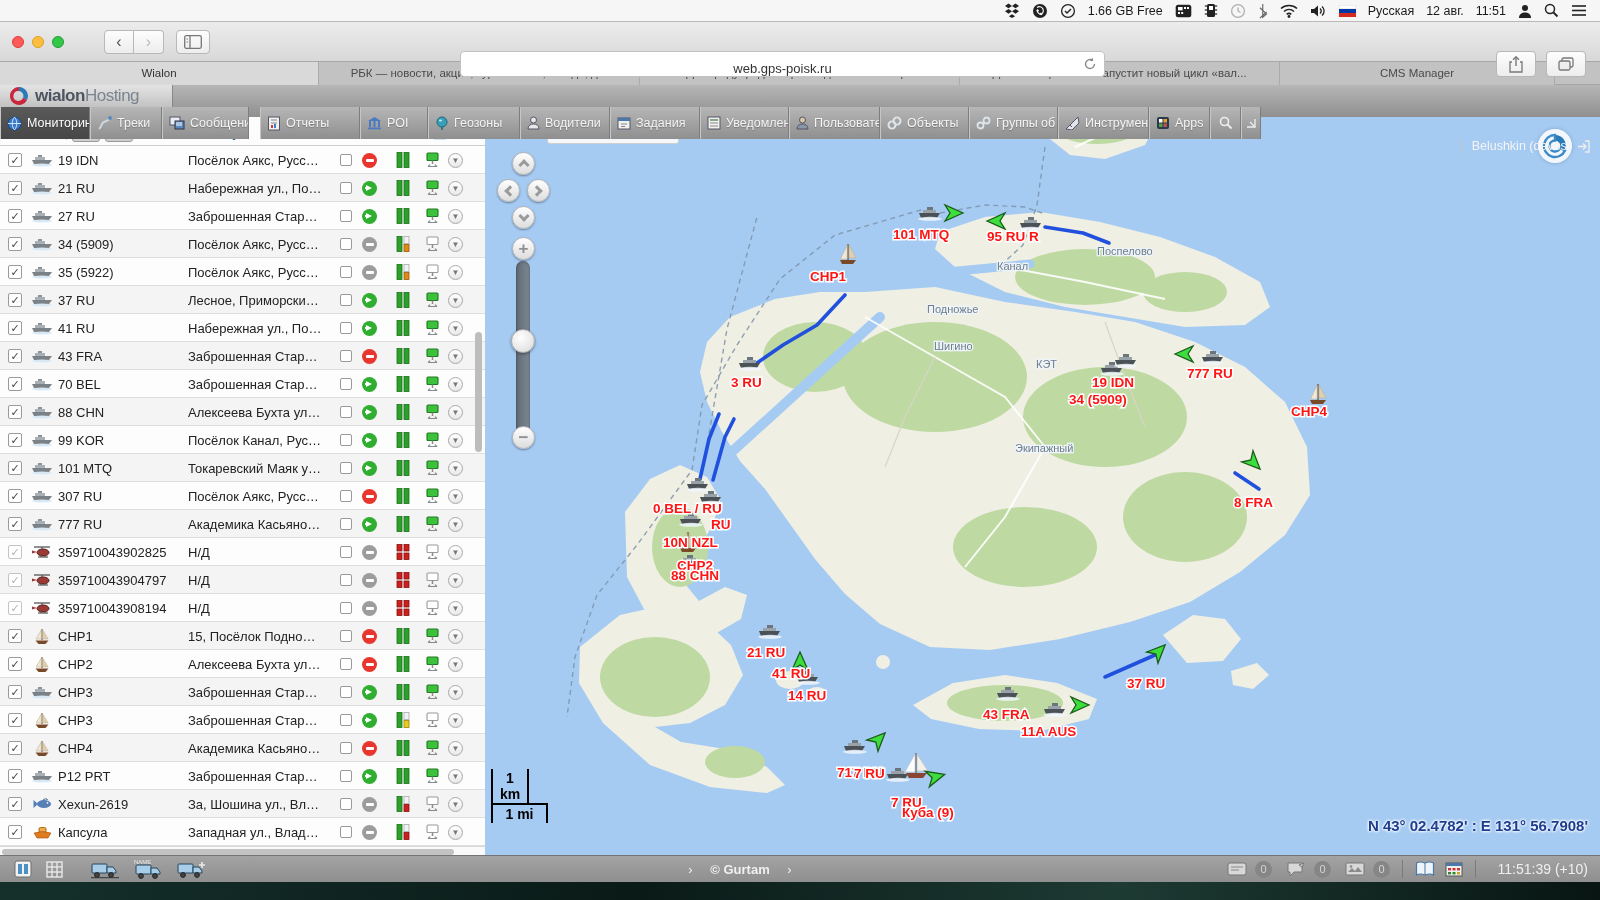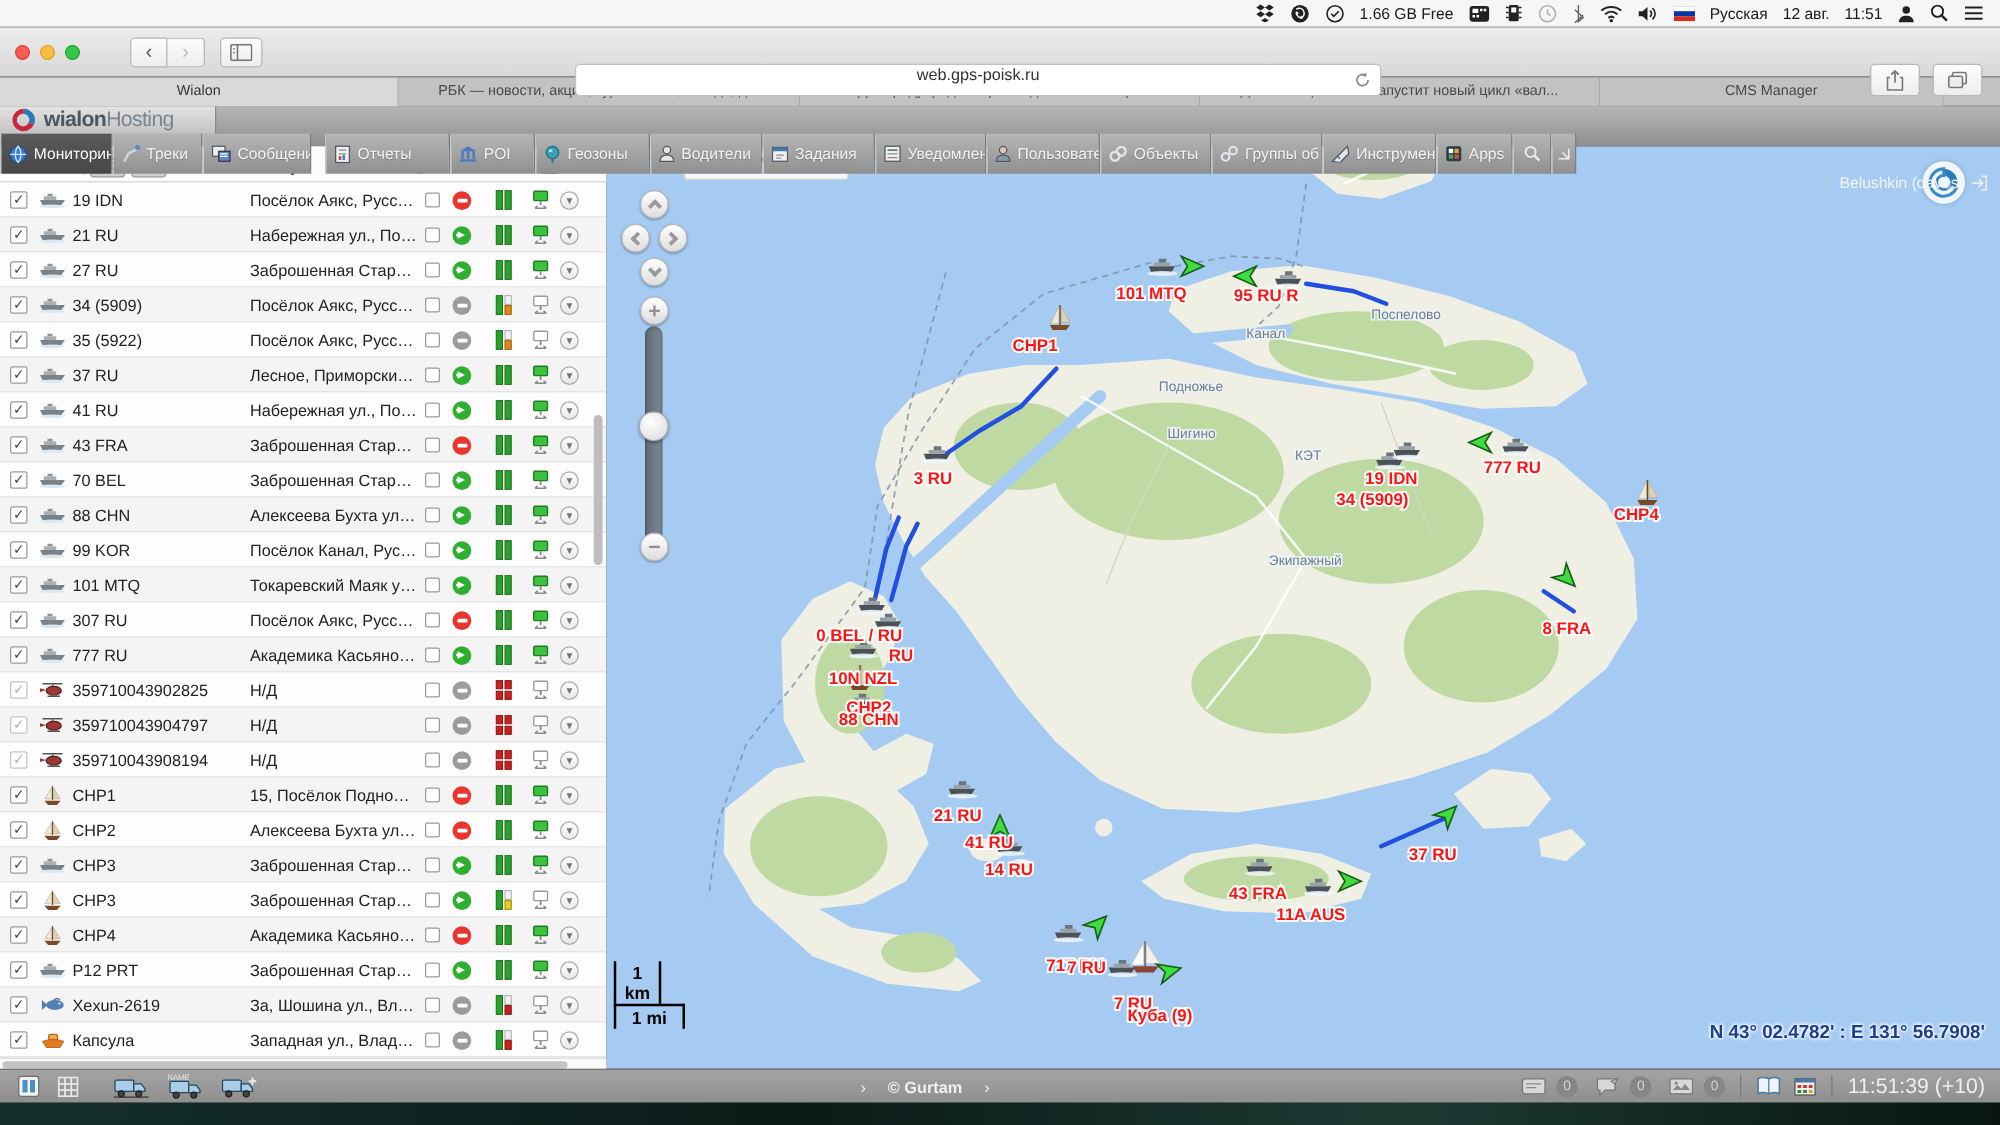--- a/index.html
+++ b/index.html
@@ -19,21 +19,21 @@
   #chrome { position:absolute; left:0; top:22px; width:1600px; height:40px; background:linear-gradient(#ececec,#d8d8d8); border-bottom:1px solid #a8a8a8; display:flex; align-items:center; z-index:55; }
   .traffic { display:flex; gap:8px; padding:0 10px 0 12px; }
   .tl { width:12px; height:12px; border-radius:50%; }
   .tl.r { background:#fc5b57; border:1px solid #dd3d36;}
   .tl.y { background:#fdbe3f; border:1px solid #dfa023;}
   .tl.g { background:#34c748; border:1px solid #1f9f32;}
   .nav-btn { width:30px; height:24px; background:linear-gradient(#fdfdfd,#ededed); border:1px solid #b8b8b8; display:flex; align-items:center; justify-content:center; font-size:16px; color:#555; }
   .nav-btn.back { border-radius:4px 0 0 4px; }
   .nav-btn.fwd { border-radius:0 4px 4px 0; border-left:none; color:#bbb; }
   .sb-btn { width:34px; height:24px; margin-left:12px; background:linear-gradient(#fdfdfd,#ededed); border:1px solid #b8b8b8; border-radius:4px; display:flex; align-items:center; justify-content:center; }
-  #urlfield { position:absolute; left:460px; top:29px; width:645px; height:26px; background:#fff; border:1px solid #c2c2c2; border-radius:4px; display:flex; align-items:flex-start; justify-content:center; font-size:13px; color:#333; }
+  #urlfield { position:absolute; left:460px; top:29px; width:645px; height:26px; background:#fff; border:1px solid #c2c2c2; border-radius:4px; display:flex; align-items:flex-end; justify-content:center; font-size:13px; color:#333; }
   #urlfield .reload { position:absolute; right:7px; top:5px; }
   .chrome-right { position:absolute; right:14px; top:29px; display:flex; gap:10px; }
   .cr-btn { width:40px; height:26px; background:linear-gradient(#fdfdfd,#ededed); border:1px solid #b8b8b8; border-radius:4px; display:flex; align-items:center; justify-content:center; }
 
   
   #tabbar { position:absolute; left:0; top:62px; width:1600px; height:23px; background:#c9c9c9; display:flex; z-index:50; border-bottom:1px solid #a5a5a5; }
   .tab { height:23px; line-height:22px; font-size:11.5px; color:#4a4a4a; text-align:center; border-right:1px solid #ababab; background:#c2c2c2; overflow:hidden; white-space:nowrap; padding:0 10px; }
   .tab.active { background:#d9d9d9; color:#333; }
   .tab-new { width:45px; font-size:15px; color:#666; background:#c2c2c2; text-align:center; line-height:22px; }
 
@@ -55,21 +55,21 @@
   .pt-sep { width:1px; height:18px; background:#c9c9c9; margin-left:8px; }
   .bars3 { width:9px; height:11px; background:repeating-linear-gradient(#777 0 2px, transparent 2px 4px); }
   .az { display:inline-flex; flex-direction:column; line-height:7px; font-size:9px; font-weight:bold; }
   #unit-list { position:absolute; left:0; top:29px; width:485px; height:700px; overflow:hidden; }
   .unit-row { position:relative; width:485px; height:28px; border-bottom:1px solid #dedede; font-size:13px; color:#222; background:#fdfdfd; }
   .unit-row.alt { background:#f4f4f4; }
   .uc { position:absolute; top:0; height:28px; display:flex; align-items:center; }
   .u-check { left:8px; }
   .u-icon { left:30px; width:24px; justify-content:center; }
   .u-name { left:58px; width:126px; overflow:hidden; white-space:nowrap; }
-  .u-addr { left:200px; width:150px; overflow:hidden; white-space:nowrap;text-align:center; }
+  .u-addr { left:188px; width:150px; overflow:hidden; white-space:nowrap;text-align:center; }
   .u-mini { left:340px; }
   .u-motion { left:362px; }
   .u-conn { left:396px; }
   .u-net { left:424px; }
   .u-dd { left:448px; }
   .cb { width:14px; height:14px; background:#fff; border:1px solid #9a9a9a; border-radius:2px; font-size:11px; line-height:12px; text-align:center; color:#444; }
   .cb.dis { color:#b0b0b0; border-color:#c4c4c4; }
   .cb.mini { width:12px; height:12px; }
   .mot { width:15px; height:15px; border-radius:50%; position:relative; }
   .mot.stopped { background:#e8362e; }
@@ -103,21 +103,21 @@
   #coords { position:absolute; right:12px; top:700px; font-size:15px; font-weight:bold; color:#1d3d8f; text-shadow:0 0 3px #fff,0 0 3px #fff,0 0 3px #fff; }
   #maplogo { position:absolute; right:28px; top:12px; width:34px; height:34px; border-radius:50%; background:rgba(255,255,255,.85); box-shadow:0 0 4px rgba(0,0,0,.2); }
 
   
   #statusbar { position:absolute; left:0; top:855px; width:1600px; height:27px; background:linear-gradient(#a3a3a3,#8f8f8f); border-top:1px solid #747474; display:flex; align-items:center; z-index:40; color:#ececec; }
   .sb-ic { display:inline-flex; align-items:center; justify-content:center; margin-left:14px; }
   #sb-center { position:absolute; left:640px; width:200px; text-align:center; font-size:13px; color:#f0f0f0; }
   #sb-right { margin-left:auto; display:flex; align-items:center; padding-right:12px; gap:8px; }
   .badge { width:17px; height:17px; border-radius:50%; background:#868686; color:#d4d4d4; font-size:11px; text-align:center; line-height:17px; }
   .sb-sep { width:1px; height:18px; background:#7b7b7b; margin:0 4px; }
-  #sb-time { font-size:17px; color:#efefef; min-width:100px; text-align:right; }
+  #sb-time { font-size:14px; color:#efefef; min-width:100px; text-align:right; }
 
   #desktop-strip { position:absolute; left:0; top:882px; width:1600px; height:18px; background:linear-gradient(90deg,#15302b,#0a1a17 40%,#1d3a33 70%,#081512); }
 </style>
 </head>
 <body>
 
 <div id="stage">
 
   <div id="menubar">
     <div class="right">

